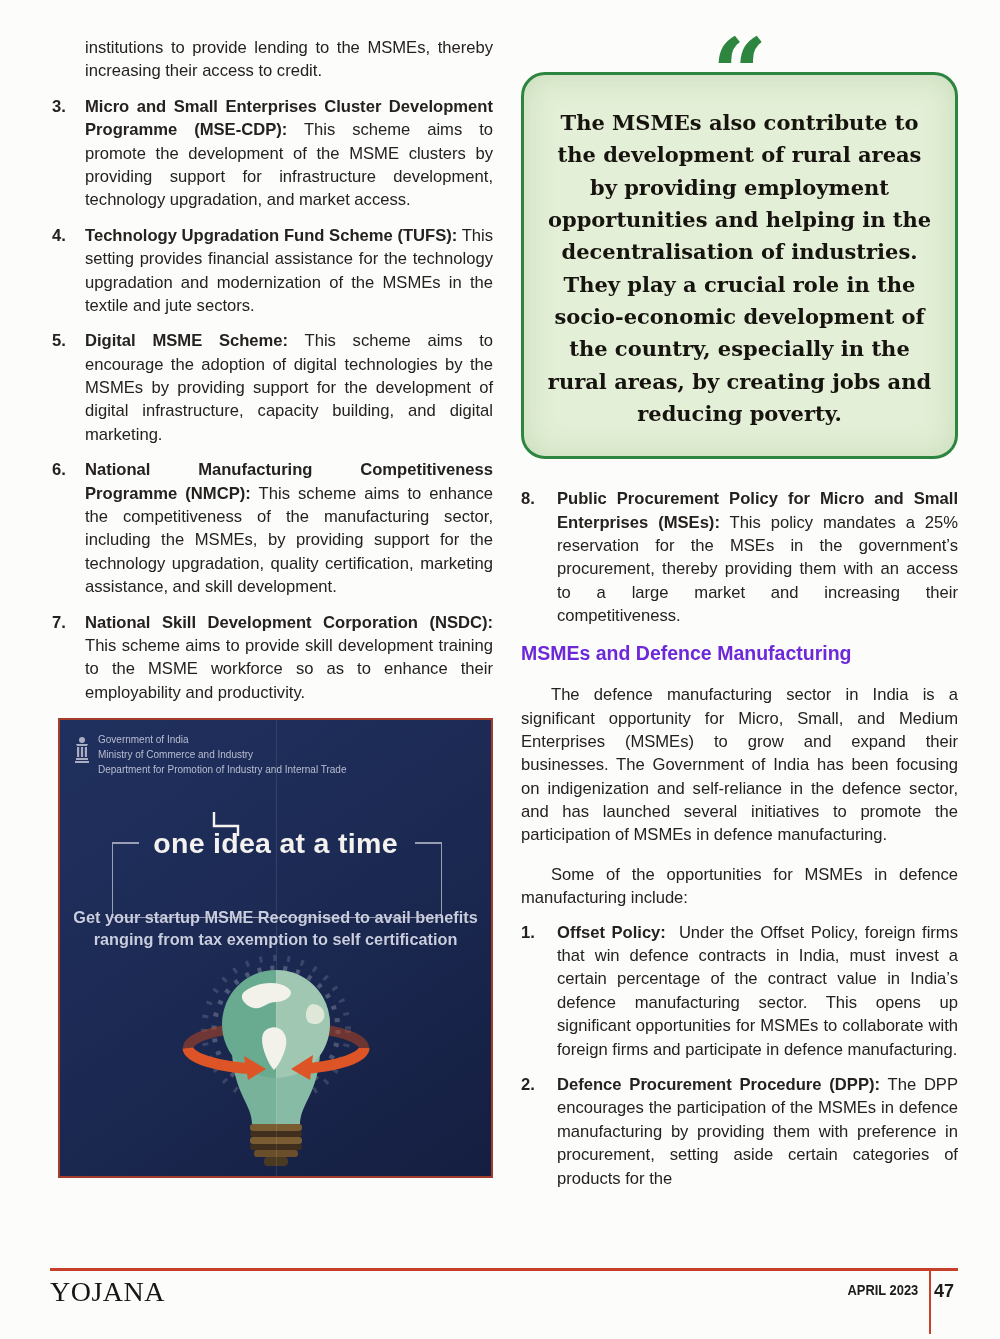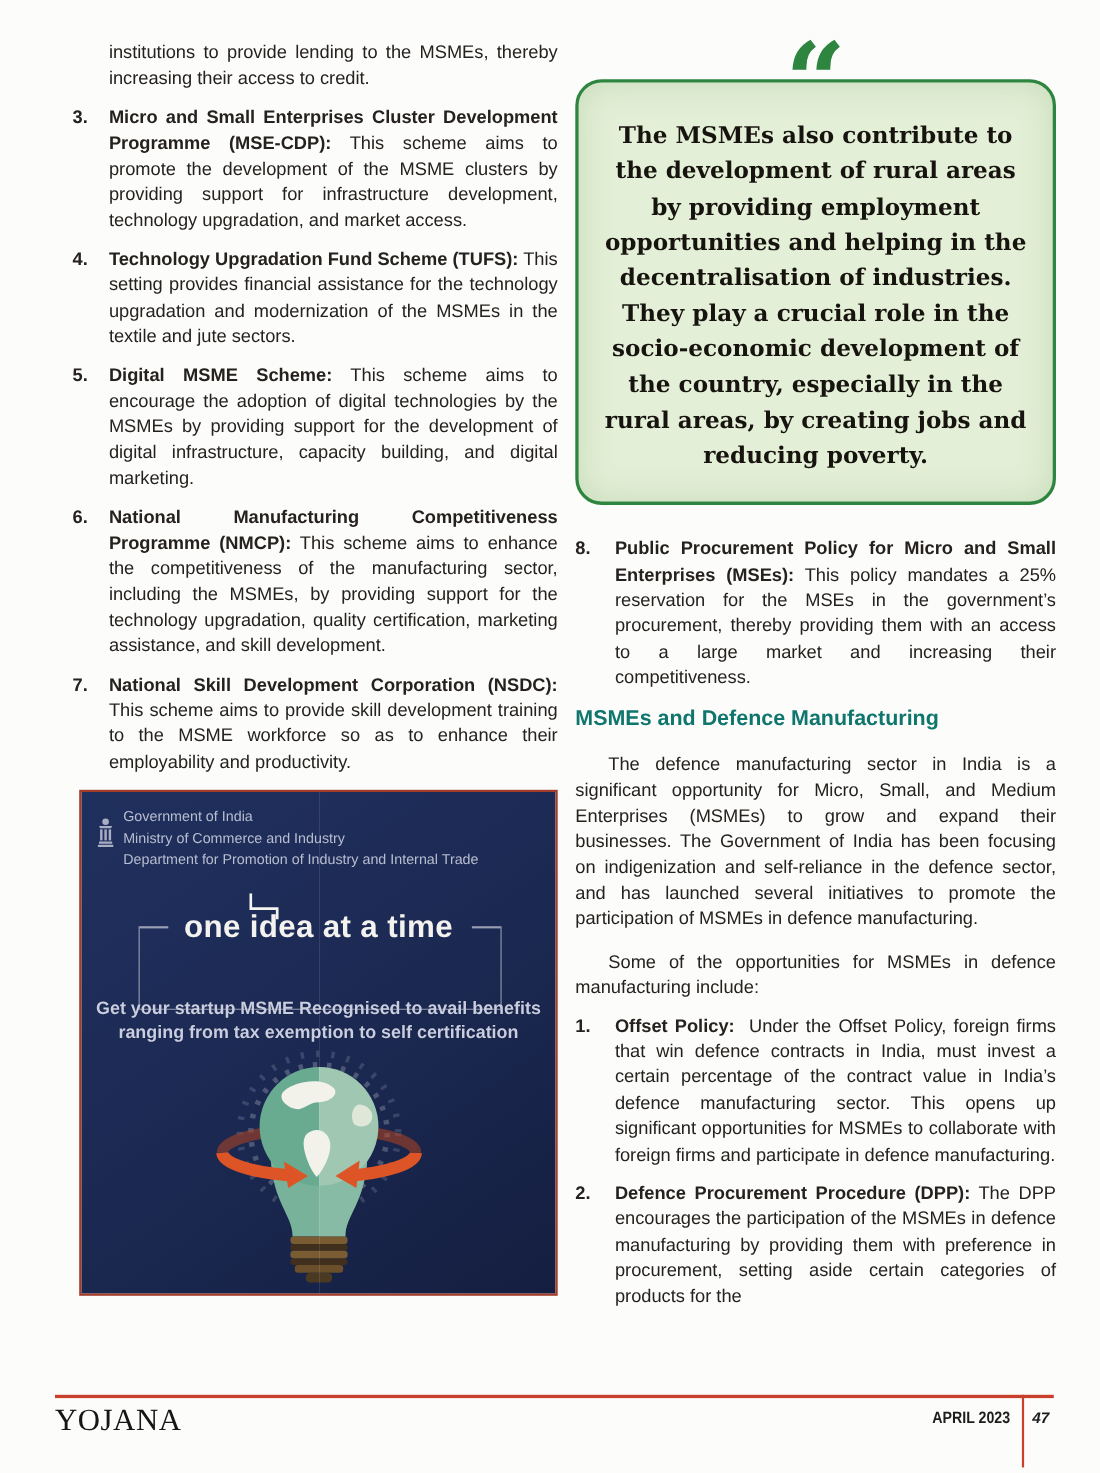--- a/index.html
+++ b/index.html
@@ -2,21 +2,21 @@
 <html><head>
 <meta charset="utf-8">
 <style>
   * { margin:0; padding:0; box-sizing:border-box; }
   html,body { background:#ffffff; }
   .page {
     position:relative; width:1000px; height:1339px; margin:0 auto;
     background:#fcfcfa; overflow:hidden;
     font-family:"Liberation Sans", sans-serif; color:#25211f;
   }
-  .columns { position:absolute; top:36px; left:66px; display:flex; gap:16px; }
+  .columns { position:absolute; top:36px; left:52px; display:flex; gap:28px; }
   .col { text-align:justify; font-size:16.6px; line-height:1.41; }
   .col.left  { width:441px; }
   .col.right { width:437px; }
 
   .cont-para { margin-left:33px; margin-bottom:12px; }
 
   .li { display:flex; margin-bottom:12px; }
   .li .num { flex:0 0 33px; font-weight:700; }
   .col.right .li .num { flex:0 0 36px; }
   .li p { flex:1; }
@@ -37,37 +37,37 @@
     background:#e3efd6;
     padding:32px 18px 26px 18px;
     box-shadow:inset 0 0 30px rgba(120,160,100,0.25);
   }
   .quote-box p {
     font-family:"DejaVu Serif", serif; font-weight:700;
     font-size:21px; line-height:1.54; text-align:center; color:#17130f;
   }
 
   .section-heading {
-    font-size:19.5px; font-weight:700; color:#0f766e;
+    font-size:19.5px; font-weight:700; color:#6d28d9;
     margin:4px 0 10px 0; text-align:left;
   }
 
   
   .advert {
     position:relative; margin-left:6px; margin-top:14px;
     width:435px; height:460px;
     background:linear-gradient(145deg,#20305e 0%, #1c2a54 45%, #141e40 100%);
     border:2px solid #a33c2a; overflow:hidden;
   }
   .advert::after { 
     content:""; position:absolute; left:50%; top:0; bottom:0; width:1px;
     background:rgba(255,255,255,0.10);
   }
   .gov-block { position:absolute; top:12px; left:13px; display:flex; gap:7px; align-items:center; }
-  .gov-lines div { font-size:13px; line-height:1.5; color:#b9bdd0; text-align:left; }
+  .gov-lines div { font-size:10px; line-height:1.5; color:#b9bdd0; text-align:left; }
   .hashtag {
     position:absolute; top:50px; left:13px;
     font-size:28px; font-weight:700; color:#f5f4f1; letter-spacing:0.5px;
   }
   .step-glyph { position:absolute; top:92px; left:152px; }
   .headline-frame {
     position:absolute; top:122px; left:52px; width:330px; height:76px;
     border-left:1.5px solid rgba(255,255,255,0.55);
     border-right:1.5px solid rgba(255,255,255,0.55);
     border-bottom:1.5px solid rgba(255,255,255,0.55);
@@ -104,21 +104,21 @@
     font-family:"Liberation Serif", serif; font-size:28px; color:#161616;
     letter-spacing:0.5px;
   }
   .footer-issue {
     position:absolute; right:82px; top:1281px;
     font-size:15px; font-weight:700; color:#1c1c1c;
     transform:scaleX(0.86); transform-origin:right;
   }
   .footer-pageno {
     position:absolute; right:46px; top:1281px;
-    font-size:14px; font-weight:700; color:#1c1c1c;font-style:italic;
+    font-size:18px; font-weight:700; color:#1c1c1c;
   }
 </style>
 </head>
 <body>
 
 <div class="page">
   <div class="columns">
 
     <div class="col left">
       <p class="cont-para">institutions to provide lending to the MSMEs, thereby increasing their access to credit.</p>

